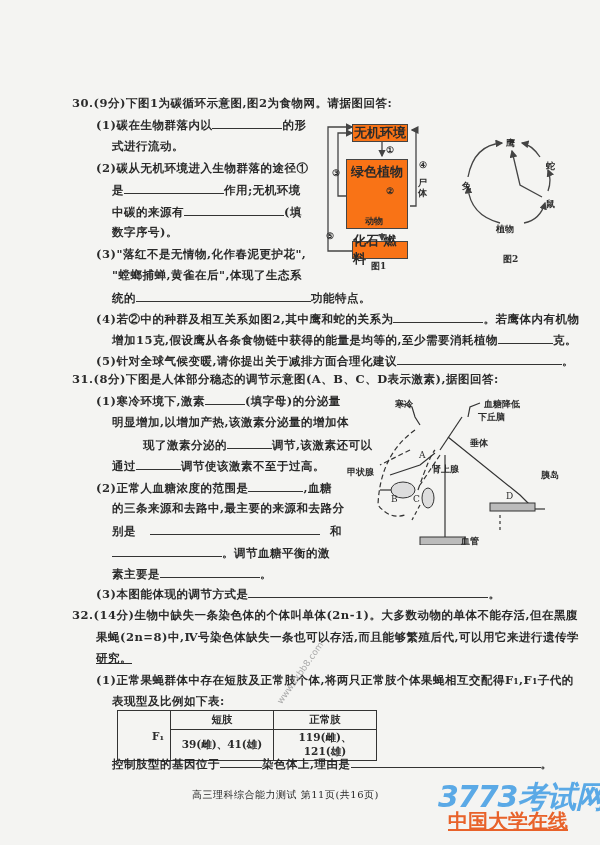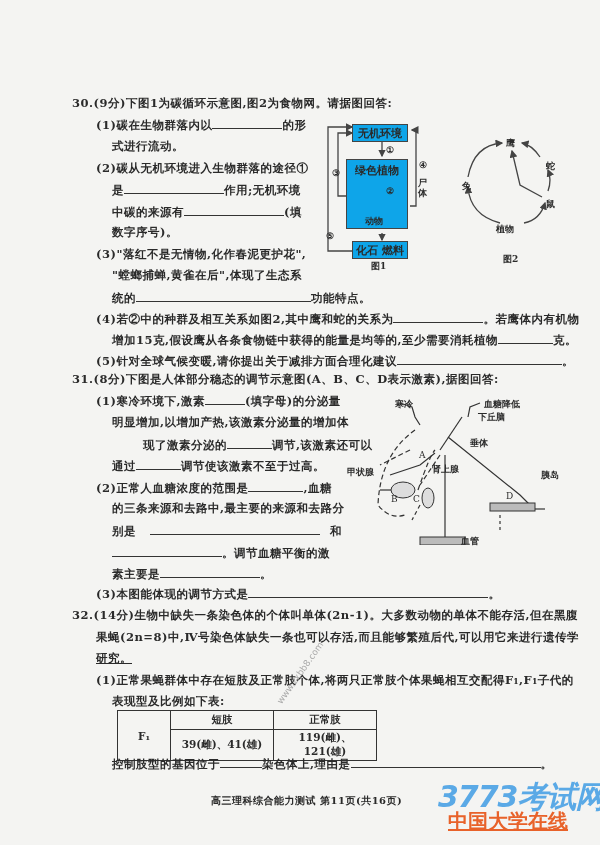--- a/index.html
+++ b/index.html
@@ -1,21 +1,21 @@
 <!DOCTYPE html>
 <html><head>
 <meta charset="utf-8">
 <style>
   html,body{margin:0;padding:0;}
   body{width:600px;height:845px;background:#f4f4f2;position:relative;overflow:hidden;
        font-family:"DejaVu Serif","Liberation Serif",serif;color:#2a2a2a;}
   .abs{position:absolute;white-space:nowrap;}
   .t{font-size:11.5px;font-weight:bold;letter-spacing:0.5px;line-height:14px;}
   .blank{display:inline-block;border-bottom:1px solid #333;height:11px;vertical-align:baseline;}
-  .box{position:absolute;border:1.5px solid #444;background:#0ea5e9;font-size:11px;font-weight:bold;
+  .box{position:absolute;border:1.5px solid #444;background:#f97316;font-size:13px;font-weight:bold;
        display:flex;align-items:center;justify-content:center;}
   .lbl{position:absolute;font-size:9px;font-weight:bold;white-space:nowrap;}
   table.f1{position:absolute;border-collapse:collapse;font-size:10.5px;font-weight:bold;}
   table.f1 td{border:1px solid #333;text-align:center;padding:1px 6px;height:16px;}
   .wm1{font-family:"DejaVu Sans",sans-serif;font-size:30px;color:#5aa9e6;font-style:italic;font-weight:bold;letter-spacing:-1px;}
   .wm2{font-family:"DejaVu Sans",sans-serif;font-size:20px;color:#e8622a;font-weight:bold;}
   .wm3{font-family:"DejaVu Sans",sans-serif;font-size:9px;color:#aaa;transform:rotate(-55deg);transform-origin:left top;}
 </style>
 </head>
 <body>
@@ -174,32 +174,32 @@
 
 <div class="abs t" style="left:72px;top:608px;">32.(14分)生物中缺失一条染色体的个体叫单体(2n-1)。大多数动物的单体不能存活,但在黑腹</div>
 <div class="abs t" style="left:96px;top:630px;">果蝇(2n=8)中,Ⅳ号染色体缺失一条也可以存活,而且能够繁殖后代,可以用它来进行遗传学</div>
 <div class="abs t" style="left:96px;top:651px;text-decoration:underline;">研究。</div>
 <div class="abs t" style="left:96px;top:673px;">(1)正常果蝇群体中存在短肢及正常肢个体,将两只正常肢个体果蝇相互交配得F₁,F₁子代的</div>
 <div class="abs t" style="left:112px;top:694px;">表现型及比例如下表:</div>
 
 <table class="f1" style="left:117px;top:710px;">
   <tbody>
       <tr>
-    <td rowspan="2" style="width:40px;">F₁</td>
+    <td rowspan="2" style="width:40px;text-align:right;">F₁</td>
     <td style="width:90px;">短肢</td>
     <td style="width:90px;">正常肢</td>
   </tr>
   <tr>
     <td>39(雌)、41(雄)</td>
     <td>119(雌)、121(雄)</td>
   </tr>
 </tbody>
   </table>
 
 <div class="abs t" style="left:112px;top:756px;">
   <span>控制肢型的基因位于</span><span class="blank" style="width:42px"></span><span>染色体上,理由是</span><span class="blank" style="width:190px"></span><span>。</span>
 </div>
 
-<div class="abs" style="left:211px;top:788px;font-size:10px;font-weight:bold;letter-spacing:0.5px;margin-top:6px;">高三理科综合能力测试  第11页(共16页)</div>
+<div class="abs" style="left:192px;top:788px;font-size:10px;font-weight:normal;letter-spacing:0.5px;">高三理科综合能力测试  第11页(共16页)</div>
 
 <div class="abs wm1" style="left:438px;top:777px;">3773考试网</div>
 <div class="abs wm2" style="left:448px;top:808px;text-decoration:underline;">中国大学在线</div>
 <div class="abs wm3" style="left:275px;top:700px;">www.zxbb8.com</div>
 
 </body></html>

